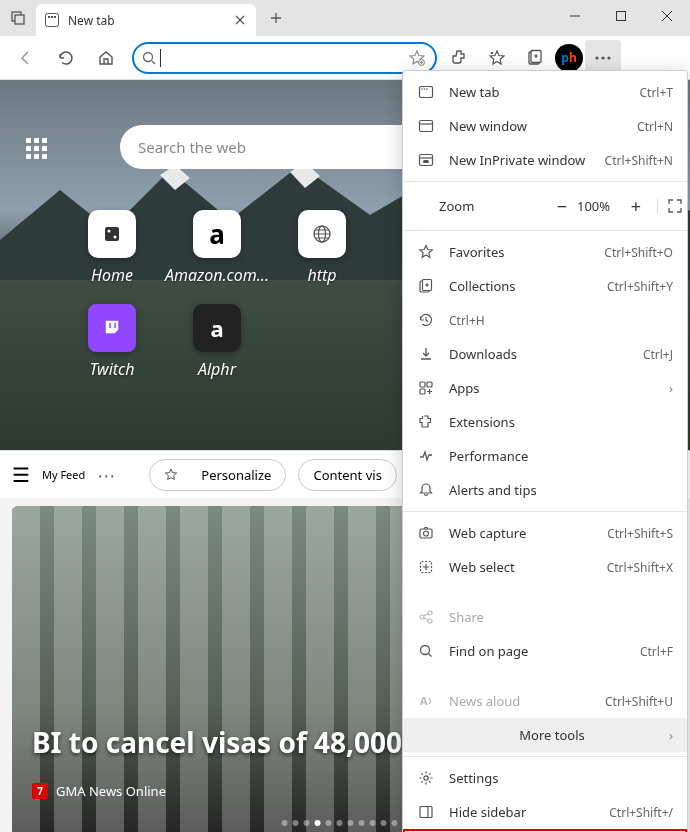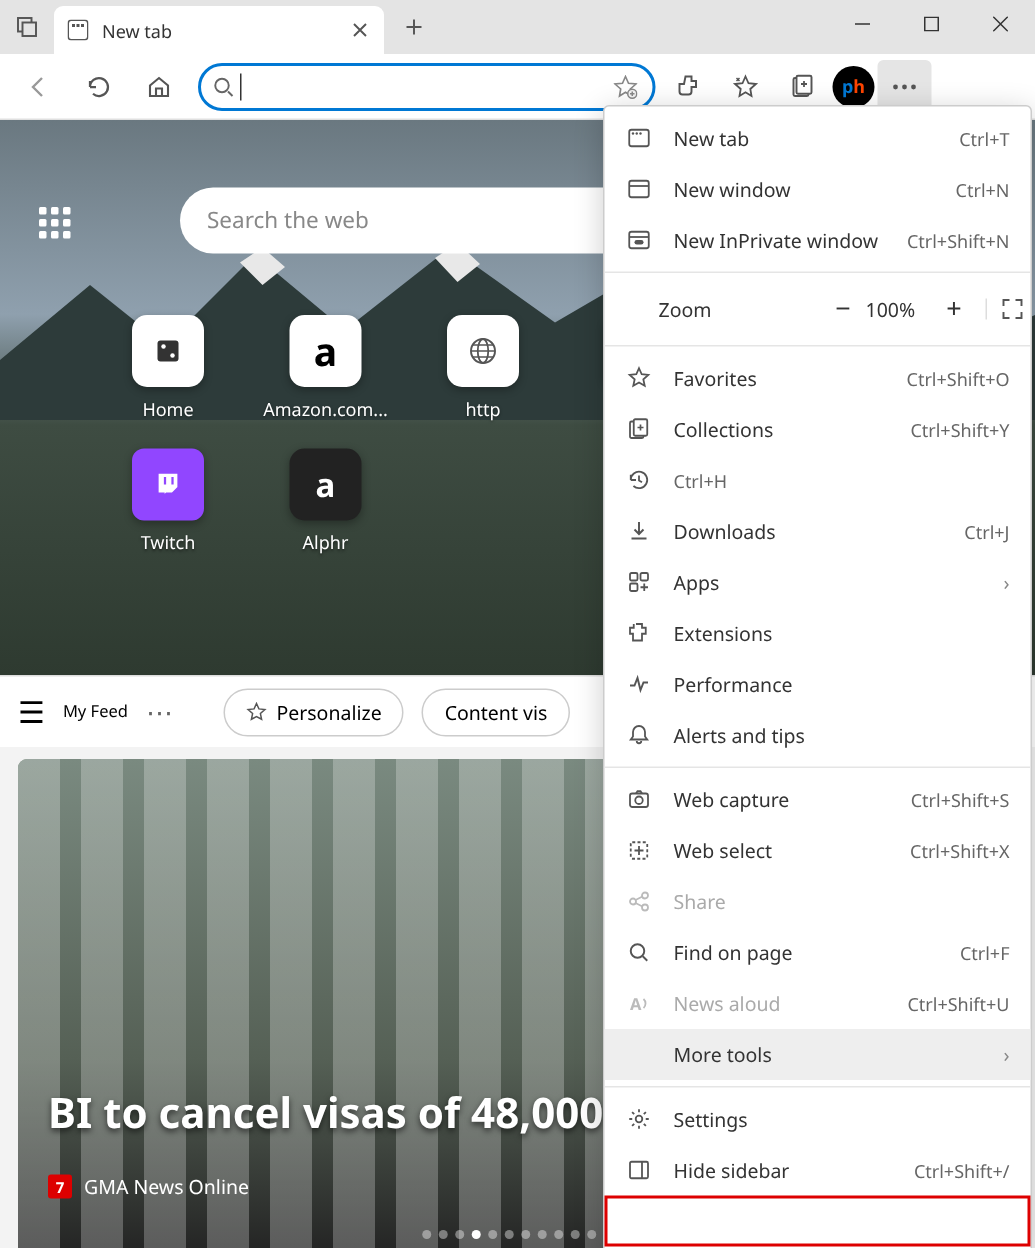--- a/index.html
+++ b/index.html
@@ -34,45 +34,45 @@
   .content { position: relative; height: 752px; }
   .hero { height: 370px; background: linear-gradient(to bottom, #6a7880 0%, #8fa0ae 35%, #3e4c42 55%, #2e3a30 100%); position: relative; overflow: hidden; }
   .mountains { position:absolute; left:0; right:0; top:80px; height:120px;}
   .apps-btn { position:absolute; top: 58px; left:26px; width:24px; height:24px; display:grid; grid-template-columns:repeat(3,5px); grid-template-rows:repeat(3,5px); gap:3px; }
   .apps-btn div { background:#fff; border-radius:1px; }
   .web-search { position:absolute; top:45px; left:120px; width:450px; height:44px; background:#fff; border-radius:22px; display:flex; align-items:center; padding:0 18px; font-size:15px; color:#888; }
   
   .quick-links { position:absolute; top:130px; left:72px; display:grid; grid-template-columns:repeat(4, 80px); column-gap:25px; row-gap:18px; }
   .ql { display:flex; flex-direction:column; align-items:center; gap:6px; }
   .ql-tile { width:48px; height:48px; background:#fff; border-radius:10px; display:flex; align-items:center; justify-content:center; font-size:22px; box-shadow:0 2px 6px rgba(0,0,0,0.3); }
-  .ql-label { color:#fff; font-size:12px; text-shadow:0 1px 2px rgba(0,0,0,0.5); white-space:nowrap; }
+  .ql-label { color:#fff; font-size:16px; text-shadow:0 1px 2px rgba(0,0,0,0.5); white-space:nowrap;font-style:italic; }
   
   
   .feedbar { background:#fff; height:48px; border-top:1px solid #ddd; display:flex; align-items:center; padding:0 12px; gap:12px; }
   .feed-menu { font-size:20px; }
   .feed-title { font-weight:400; font-size:11px; }
-  .chip { border:1px solid #ccc; border-radius:18px; padding:6px 14px; font-size:13px; display:flex; align-items:center; gap:6px; }
+  .chip { border:1px solid #ccc; border-radius:18px; padding:6px 14px; font-size:13px; display:flex; align-items:center; gap:23px; }
   .feed-story { position:relative; height:334px; background:linear-gradient(to bottom, #8a9a8c 0%, #5e6b62 50%, #1a2420 100%); margin:8px 12px 0 12px; border-radius:6px; overflow:hidden; }
   .building { position:absolute; left:0; right:0; top:0; bottom:0; background:repeating-linear-gradient(90deg, rgba(255,255,255,0.25) 0 28px, transparent 28px 42px), linear-gradient(to bottom, #7a8a80 0%, #556055 60%, #222 100%); }
   .headline { position:absolute; bottom:80px; left:20px; right:20px; color:#fff; font-size:28px; font-weight:700; line-height:1.2; text-shadow:0 2px 4px rgba(0,0,0,0.6); }
   .source { position:absolute; bottom:40px; left:20px; display:flex; align-items:center; gap:8px; color:#fff; font-size:13px; }
   .source-ico { width:16px; height:16px; background:#d00; border-radius:2px; display:inline-flex; align-items:center; justify-content:center; color:#fff; font-size:10px; font-weight:bold; }
   .dots { position:absolute; bottom:14px; left:50%; transform:translateX(-50%); display:flex; gap:5px; }
   .dot { width:6px; height:6px; border-radius:50%; background:rgba(255,255,255,0.4); }
   .dot.active { background:#fff; }
   
   
   .menu { position:absolute; top:70px; right:2px; width:286px; background:#fff; border:1px solid #ccc; border-radius:4px; box-shadow:0 4px 20px rgba(0,0,0,0.2); padding:4px 0; font-size:13px; color:#333; z-index:10; }
   .menu-item { display:flex; align-items:center; height:34px; padding:0 14px; gap:14px; }
   .menu-item .mi-icon { width:18px; display:flex; justify-content:center; color:#555; flex-shrink:0;}
   .menu-item .mi-label { flex:1; }
   .menu-item .mi-shortcut { color:#666; font-size:12px; }
-  .menu-item.disabled { color:#aaa; }
+  .menu-item.disabled { color:#aaa;margin-top:16px; }
   .menu-item.disabled .mi-icon { color:#bbb; }
-  .menu-item.hover { background:#eee; }
+  .menu-item.hover { background:#eee;text-align:center; }
   .menu-item.highlight { outline:2px solid #d00; outline-offset:-2px; }
   .menu-sep { height:1px; background:#e5e5e5; margin:4px 0; }
   .menu-zoom { display:flex; align-items:center; height:40px; padding:0 4px; }
   .menu-zoom .z-label { margin-left:32px; flex:1; }
   .menu-zoom .z-btn { width:30px; height:30px; display:flex; align-items:center; justify-content:center; font-size:18px; }
   .menu-zoom .z-val { width:44px; }
   .menu-zoom .z-full { width:26px; display:flex; align-items:center; justify-content:center; border-left:1px solid #ddd; margin-left:6px; padding-left:8px; }
   .chev { color:#888; }
   svg { display:block; }
 

